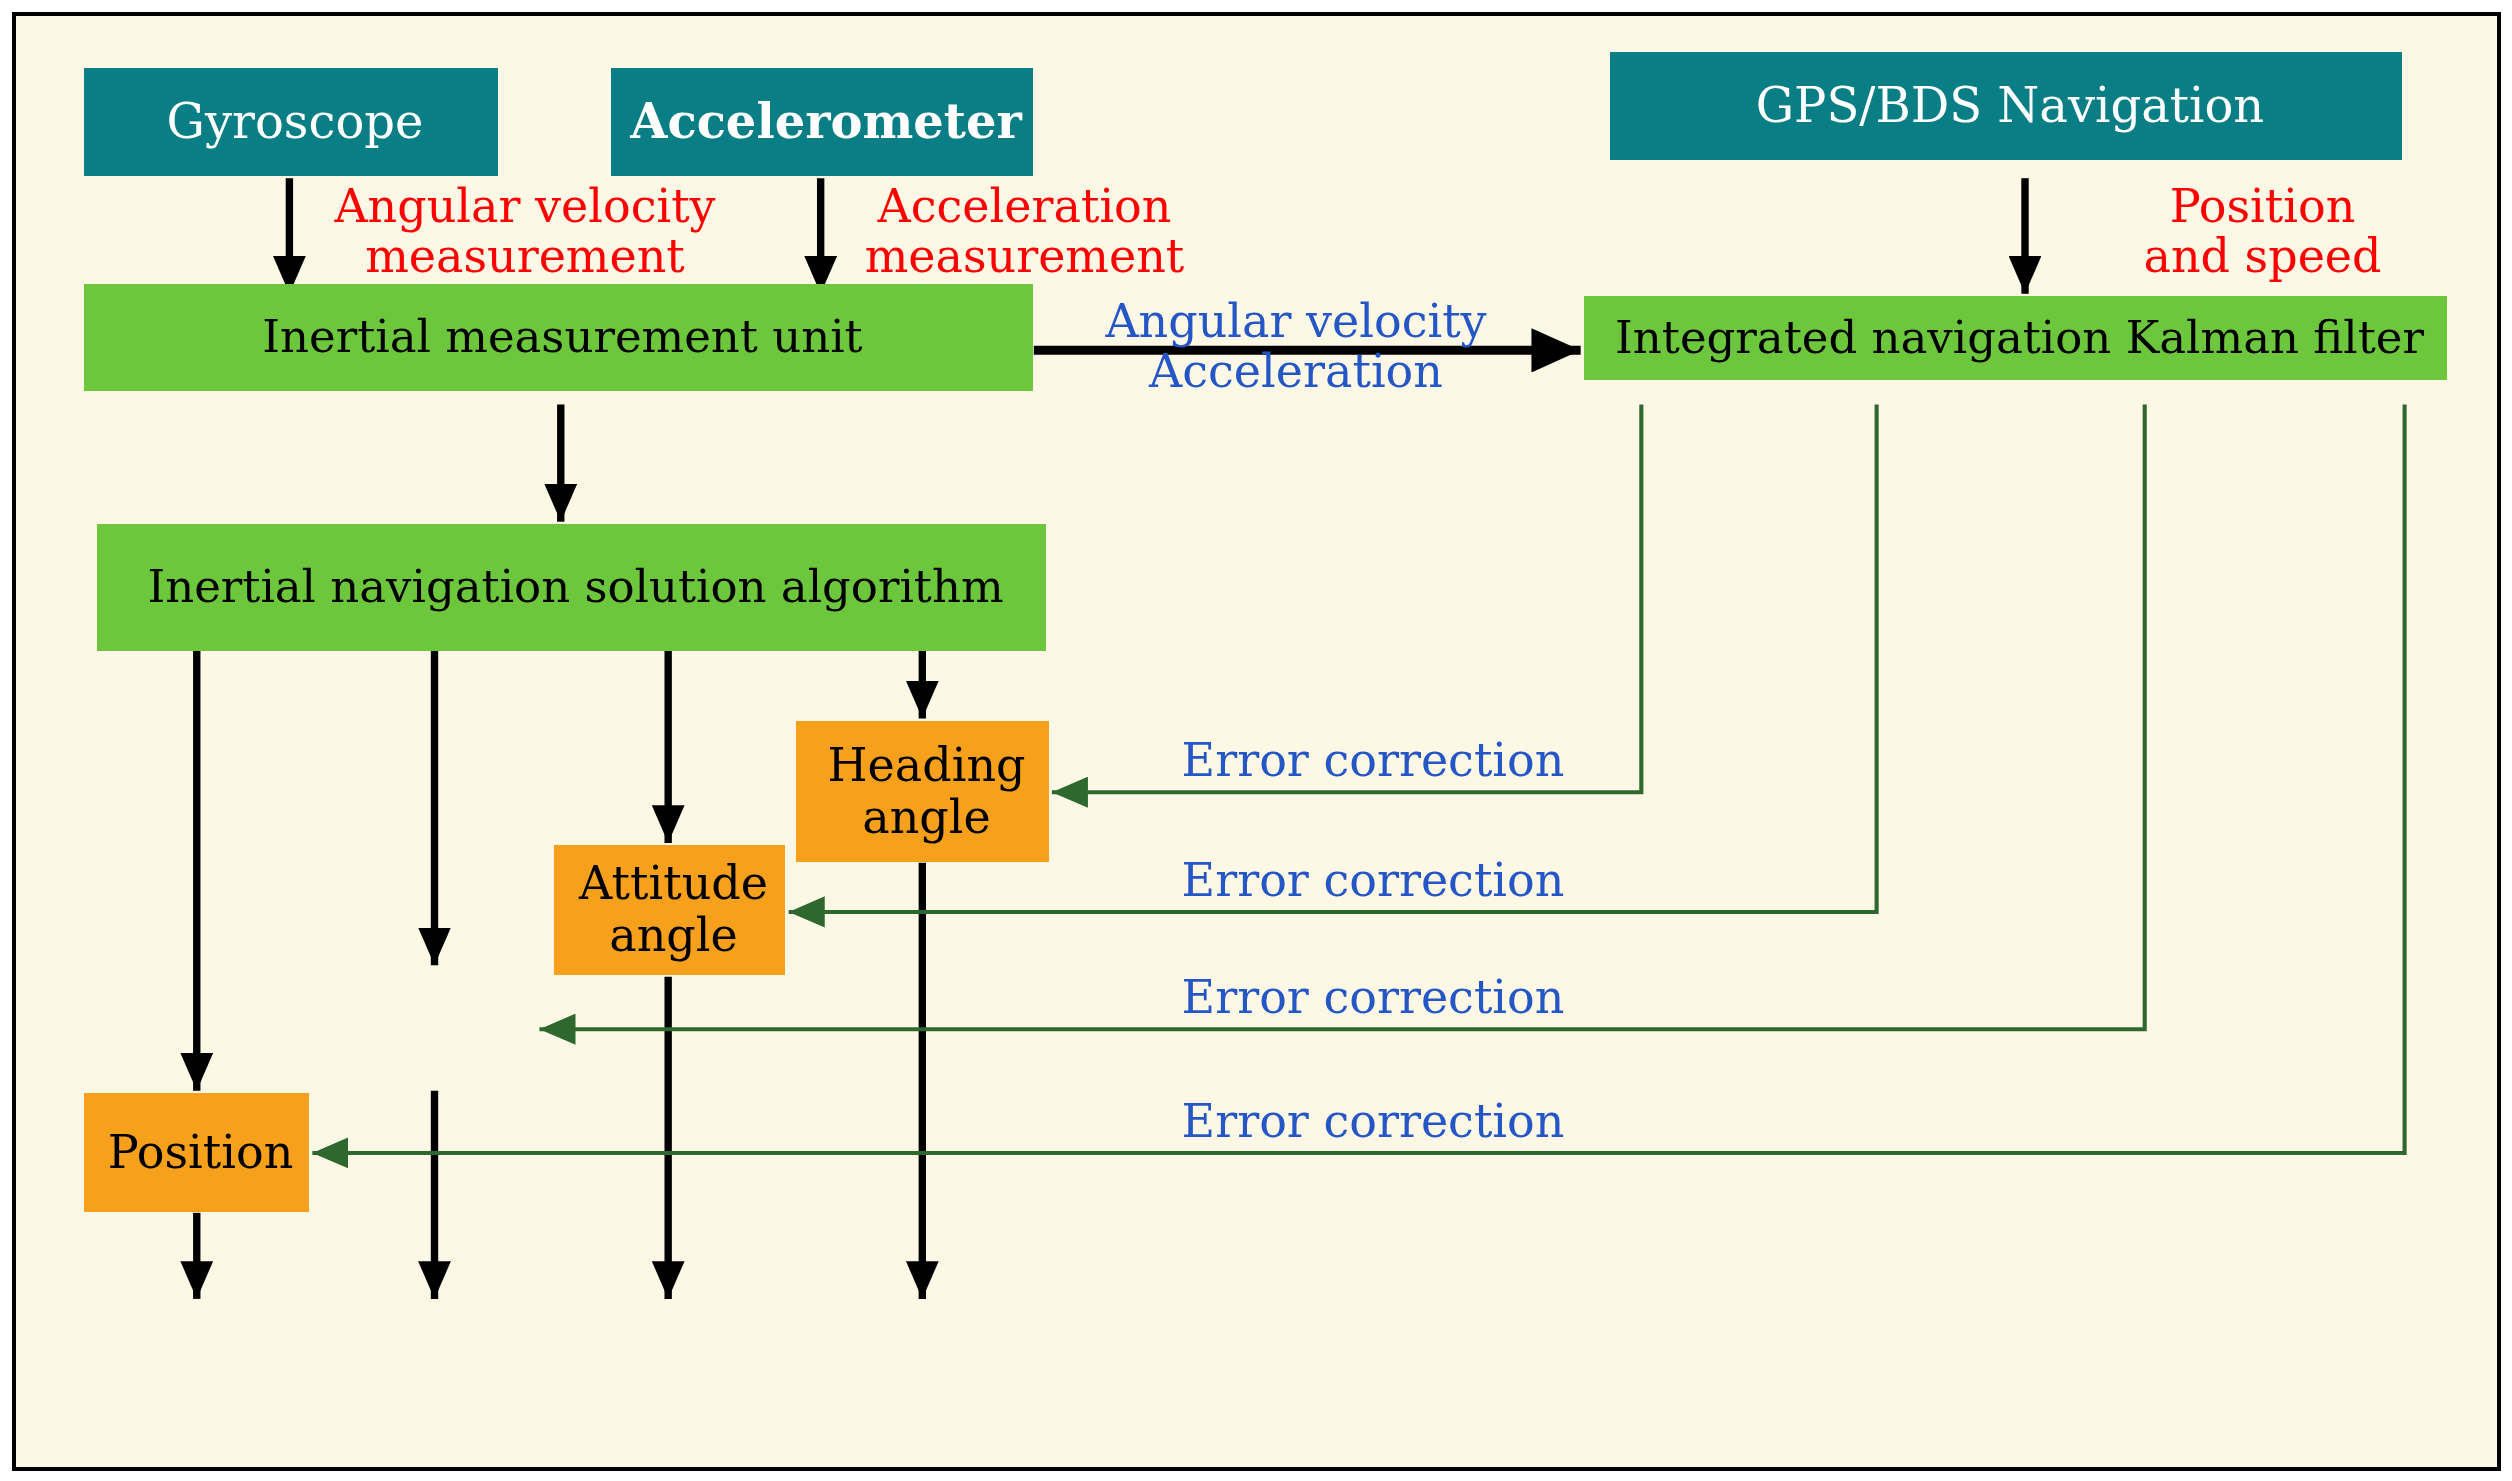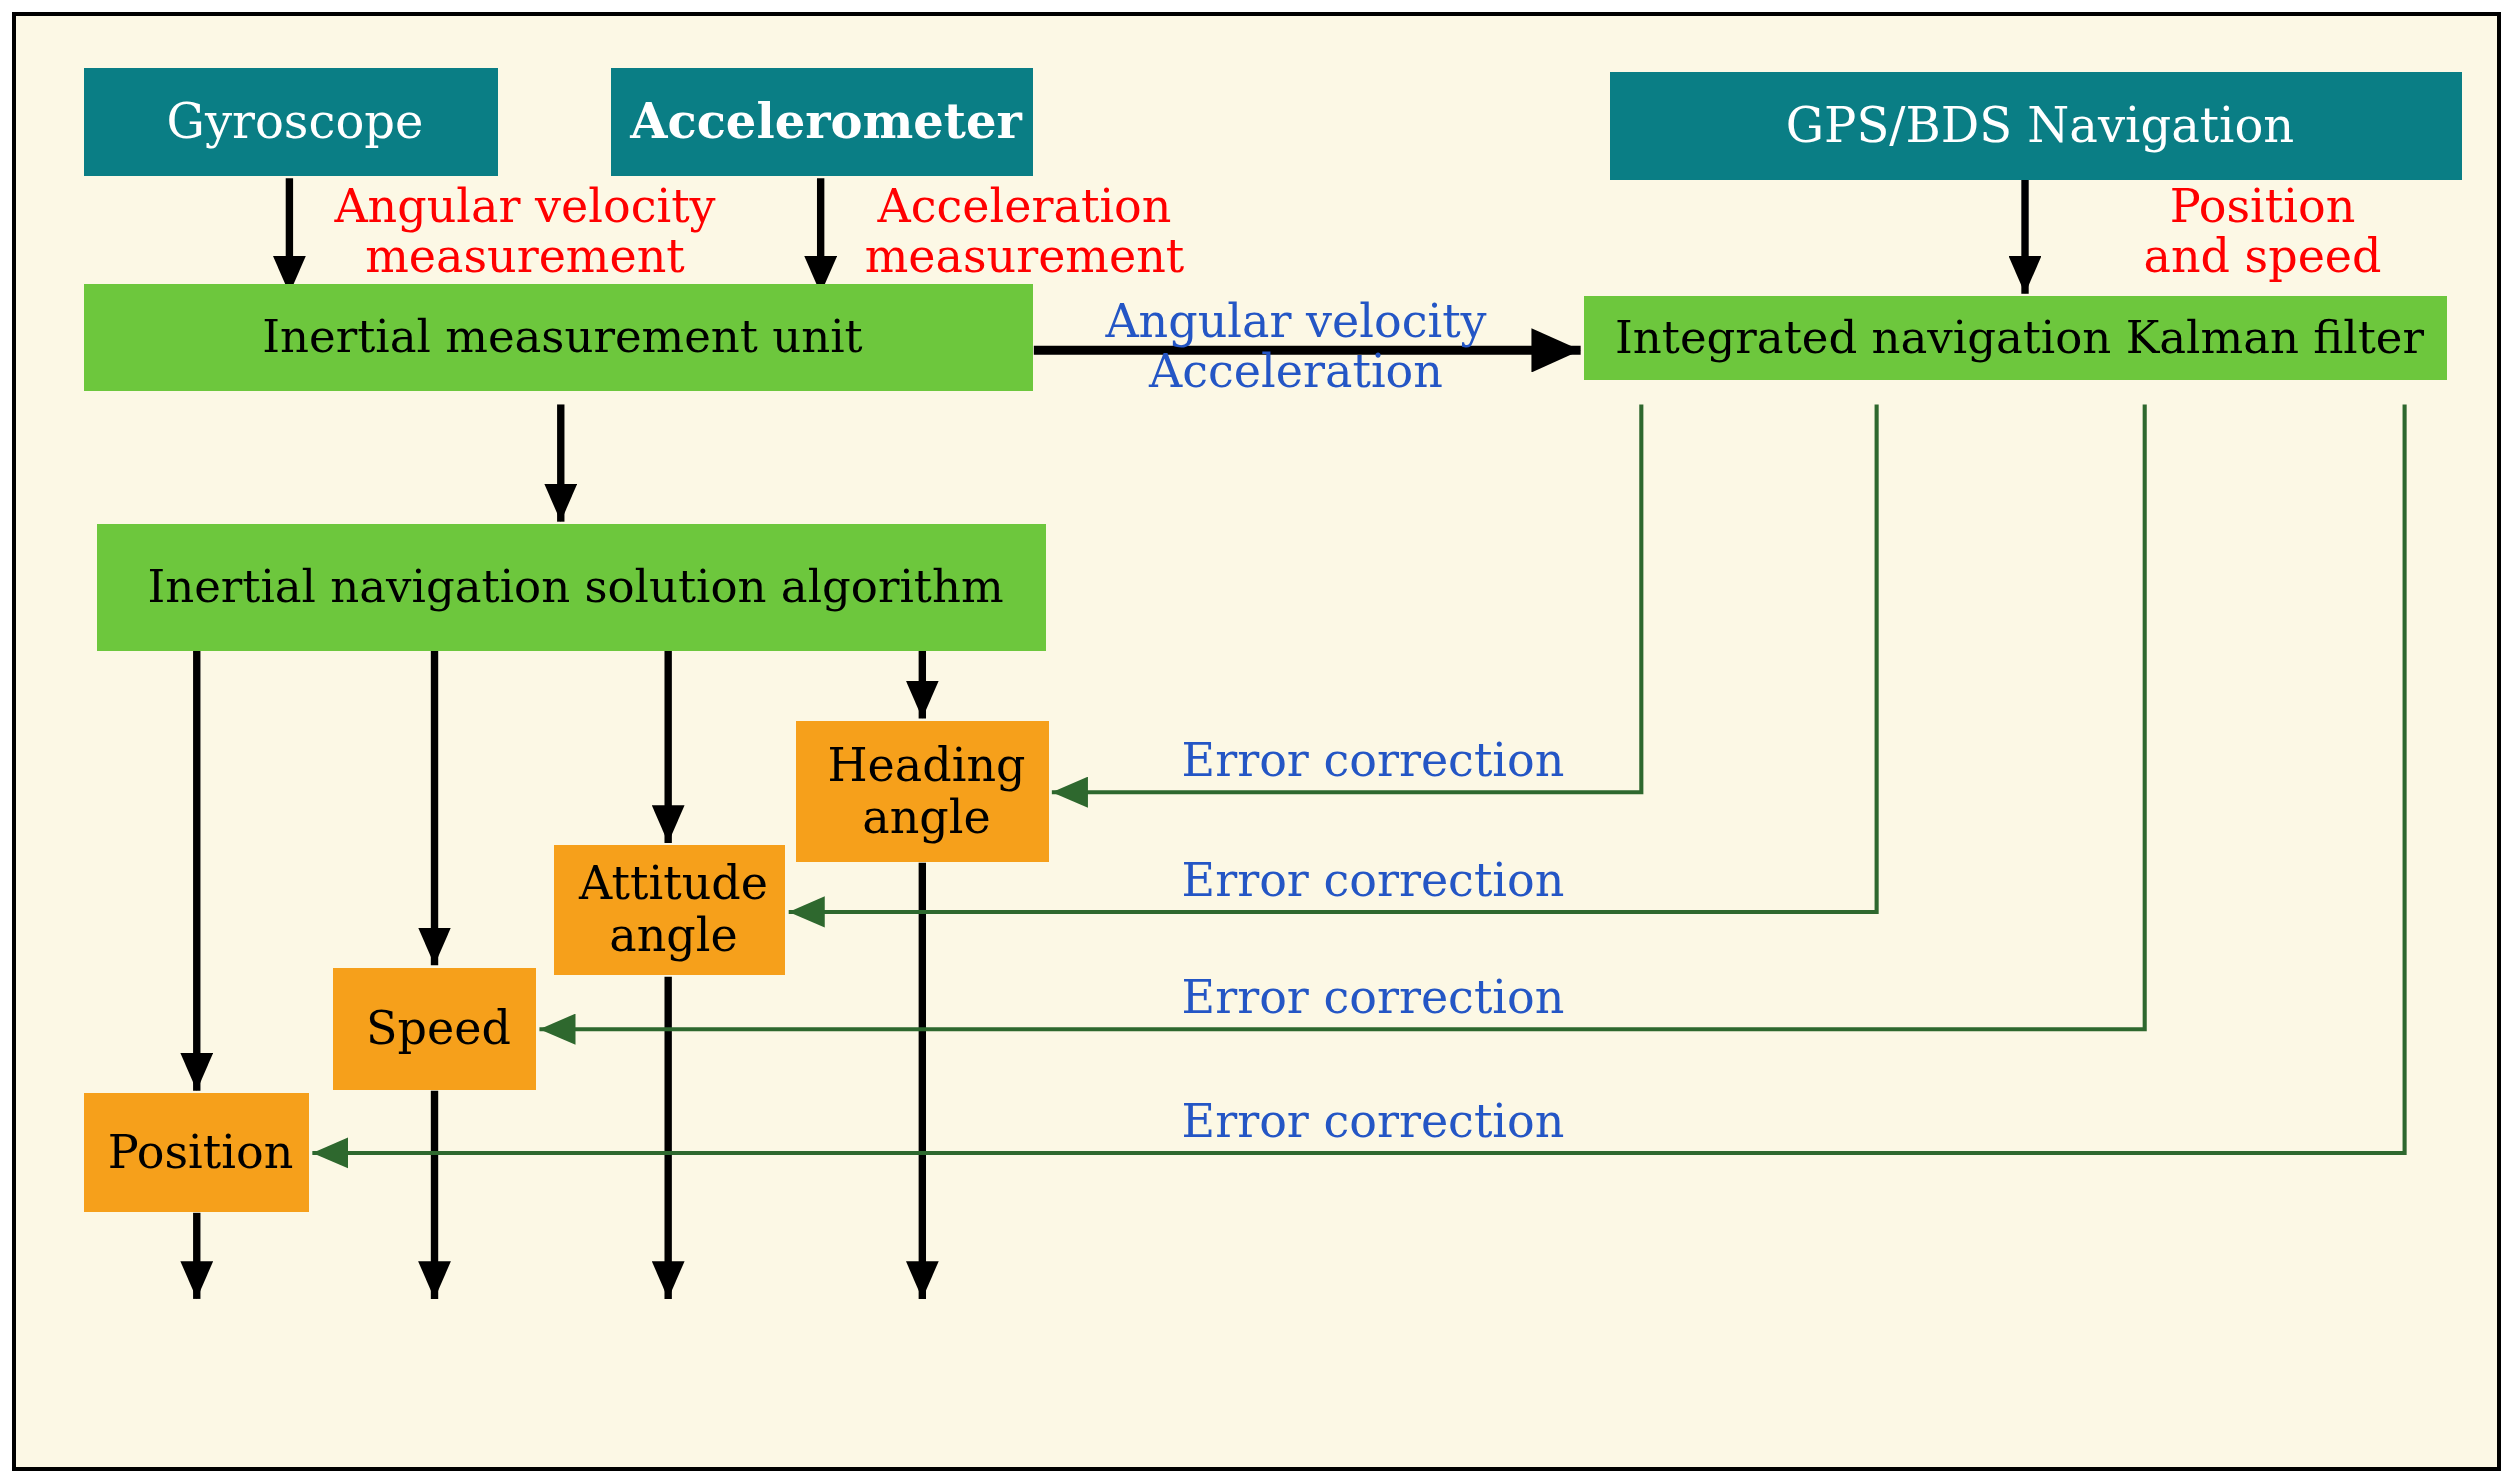--- a/index.html
+++ b/index.html
@@ -80,31 +80,30 @@
     <line x1="1125" y1="1052" x2="1125" y2="1584" stroke="#000" stroke-width="9" marker-end="url(#mBlack)"></line>
 
     <path d="M2002,493 L2002,966 L1283,966" fill="none" stroke="#2E682E" stroke-width="5" marker-end="url(#mGreen)"></path>
     <path d="M2289,493 L2289,1112 L962,1112" fill="none" stroke="#2E682E" stroke-width="5" marker-end="url(#mGreen)"></path>
     <path d="M2616,493 L2616,1255 L658,1255" fill="none" stroke="#2E682E" stroke-width="5" marker-end="url(#mGreen)"></path>
     <path d="M2933,493 L2933,1406 L381,1406" fill="none" stroke="#2E682E" stroke-width="5" marker-end="url(#mGreen)"></path>
   </svg>
 
   <div class="box teal" style="left:84px;top:68px;width:414px;height:108px;">Gyroscope</div>
   <div class="box teal" style="left:611px;top:68px;width:422px;height:108px;font-weight:bold;">Accelerometer</div>
-  <div class="box teal" style="left:1610px;top:72px;width:852px;height:108px;">GPS/BDS Navigation</div>
+  <div class="box teal" style="left:1610px;top:52px;width:792px;height:108px;">GPS/BDS Navigation</div>
 
   <div class="box green" style="left:84px;top:284px;width:949px;height:107px;">Inertial measurement unit</div>
   <div class="box green" style="left:1584px;top:296px;width:863px;height:84px;">Integrated navigation Kalman filter</div>
   <div class="box green" style="left:97px;top:524px;width:949px;height:127px;">Inertial navigation solution algorithm</div>
 
   <div class="box orange" style="left:796px;top:721px;width:253px;height:141px;">Heading
 angle</div>
   <div class="box orange" style="left:554px;top:845px;width:231px;height:130px;">Attitude
 angle</div>
-  <div class="box orange" style="left:333px;top:968px;width:203px;height:122px;">Speed</div>
   <div class="box orange" style="left:84px;top:1093px;width:225px;height:119px;">Position</div>
 
 
   <div class="label red" style="left:320px;top:182px;width:410px;">Angular velocity
 measurement</div>
   <div class="label red" style="left:840px;top:182px;width:369px;">Acceleration
 measurement</div>
   <div class="label red" style="left:2115px;top:182px;width:295px;">Position
 and speed</div>
 

